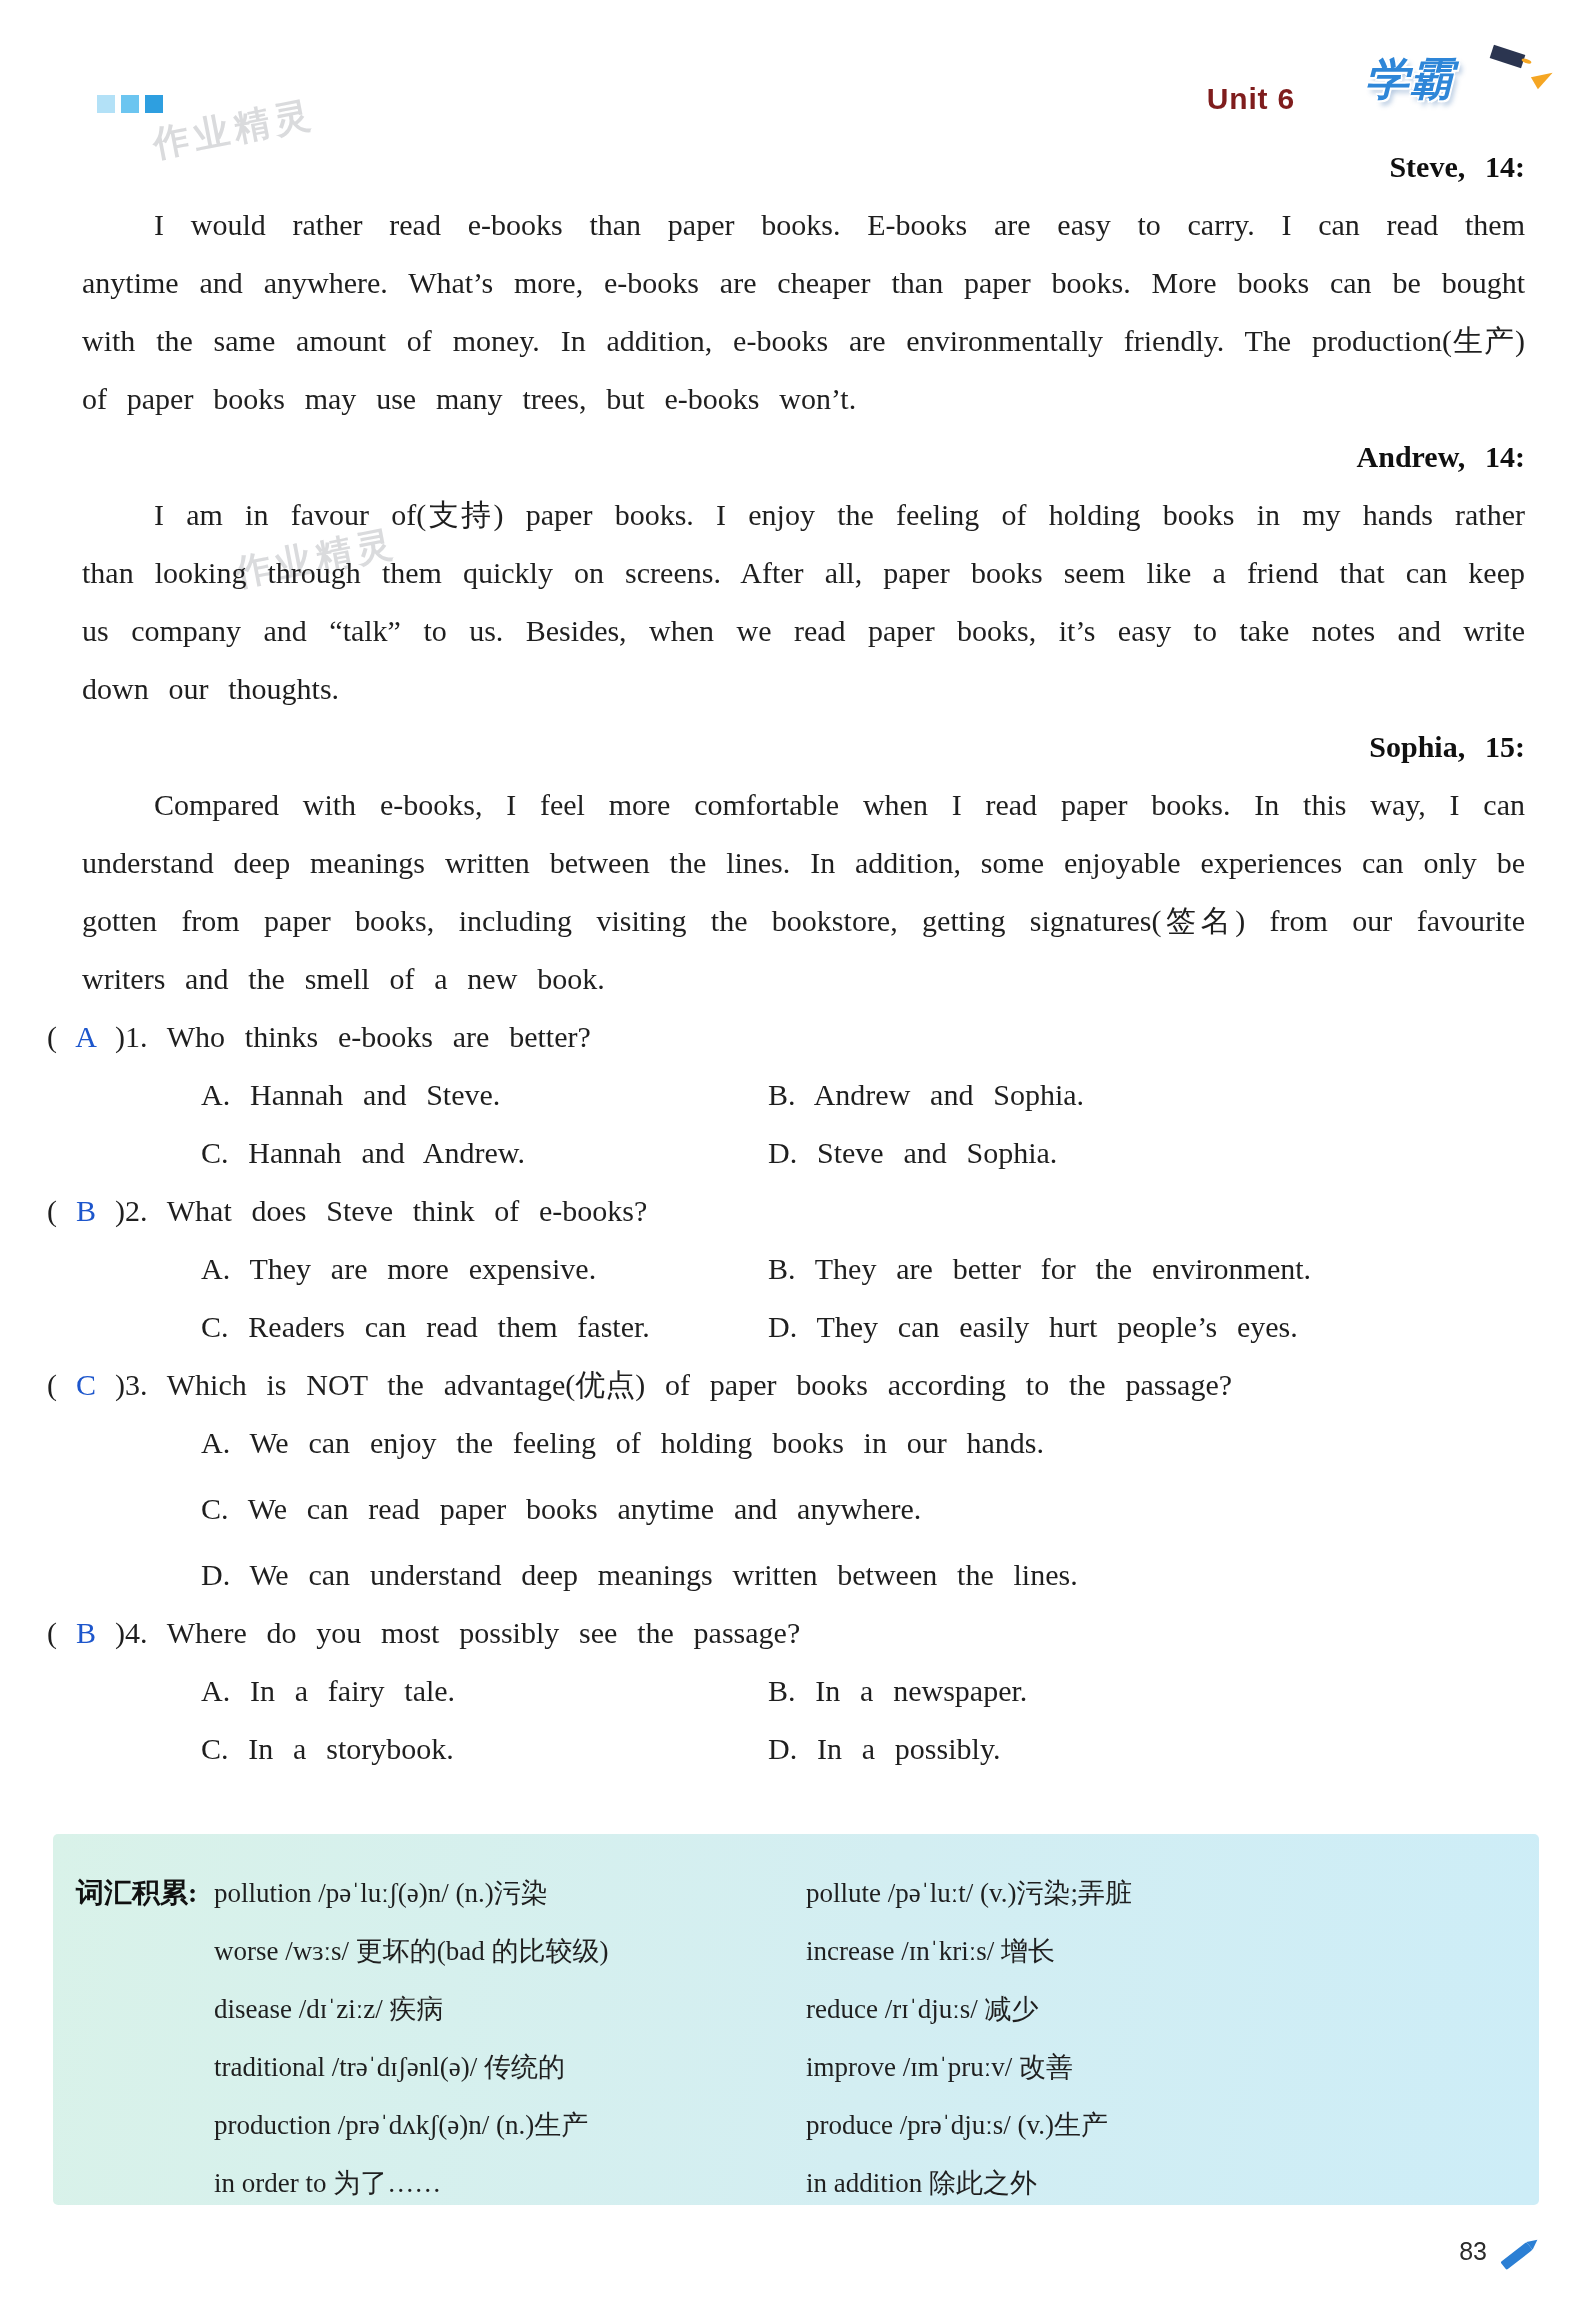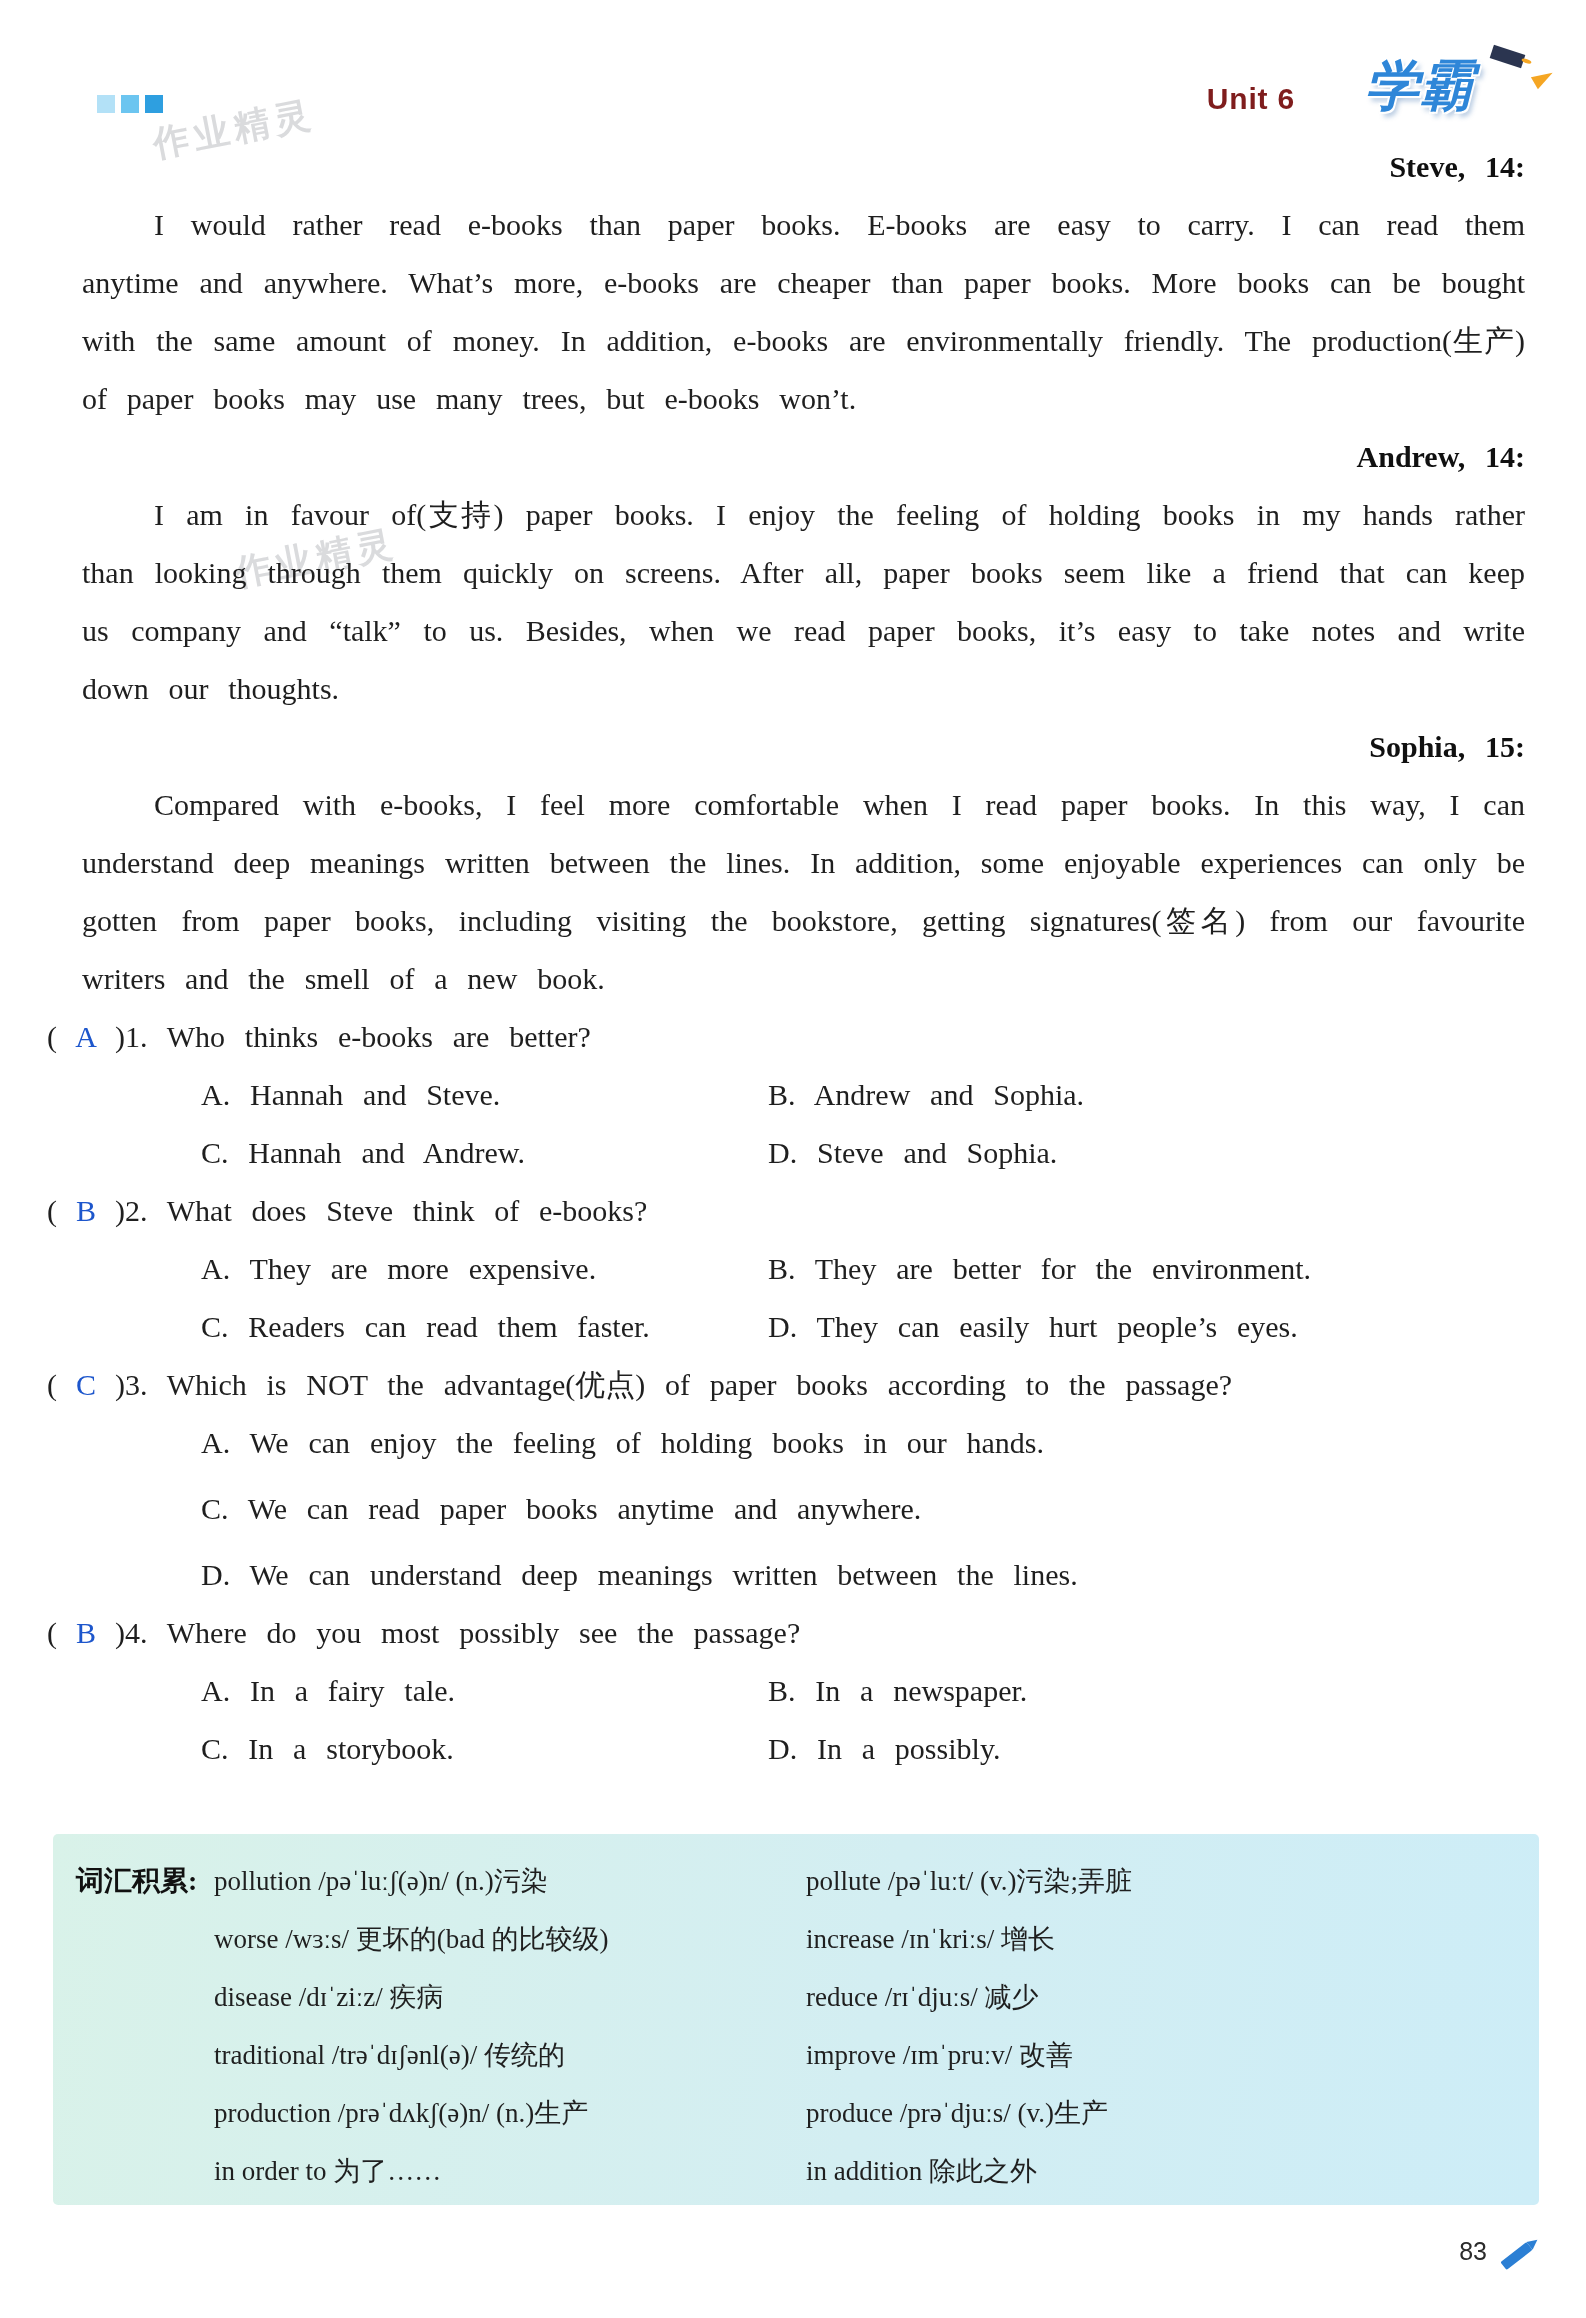--- a/index.html
+++ b/index.html
@@ -21,21 +21,21 @@
   .sq3 { background:#2e9fe0; }
   .unit-label {
     position:absolute; right:292px; top:82px;
     font-family:"Liberation Sans","DejaVu Sans",sans-serif;
     font-weight:bold; font-size:30px; color:#7f1d1d; letter-spacing:0.8px;
   }
   .logo { position:absolute; right:33px; top:43px; width:222px; height:82px; }
   .logo-text {
     position:absolute; left:33px; top:6.6px;
     font-family:"Liberation Sans","DejaVu Sans",sans-serif;
-    font-weight:900; font-style:italic; font-size:54px; color:#2e86d8;
+    font-weight:900; font-style:italic; font-size:44px; color:#2e86d8;
     text-shadow:1.6px 1.6px 0 #ffffff,-1.6px -1.6px 0 #ffffff,1.6px -1.6px 0 #ffffff,-1.6px 1.6px 0 #ffffff,3.3px 5px 5px rgba(30,90,160,.35);
     white-space:nowrap;
     text-align:center;
   }
   .logo-cap {
     position:absolute; right:30px; top:-3.3px; width:33px; height:33px;
     background:#2b3550; transform:rotate(18deg) scaleY(.42);
   }
   .logo-cap::after {
     content:""; position:absolute; right:-8.2px; top:8.2px;
@@ -78,21 +78,21 @@
   .options { text-align:left; }
   .options.two-col { display:grid; grid-template-columns:567px 1fr; margin-left:119px; }
   .options.one-col { display:flex; flex-direction:column; margin-left:119px;gap:8px; }
   .option { line-height:58px; }
 
   
   .vocab {
     position:absolute; top:1834px; left:53px; right:48px; height:371px;
     background:linear-gradient(100deg,#d9f2e9 0%,#d3eef2 55%,#cdedf7 100%);
     border-radius:5px;
-    padding:18px 23px;
+    padding:30px 23px;
     font-size:27px; line-height:58px;
   }
   .vocab-grid { display:grid; grid-template-columns:138px 592px 1fr; }
   .vocab-title { font-weight:bold; font-size:28px; color:#111; line-height:58px; }
   .vocab-col { list-style:none; }
   .vocab-col li { line-height:58px; white-space:nowrap; }
 
   
   .page-num {
     position:absolute; right:100px; bottom:53px;

